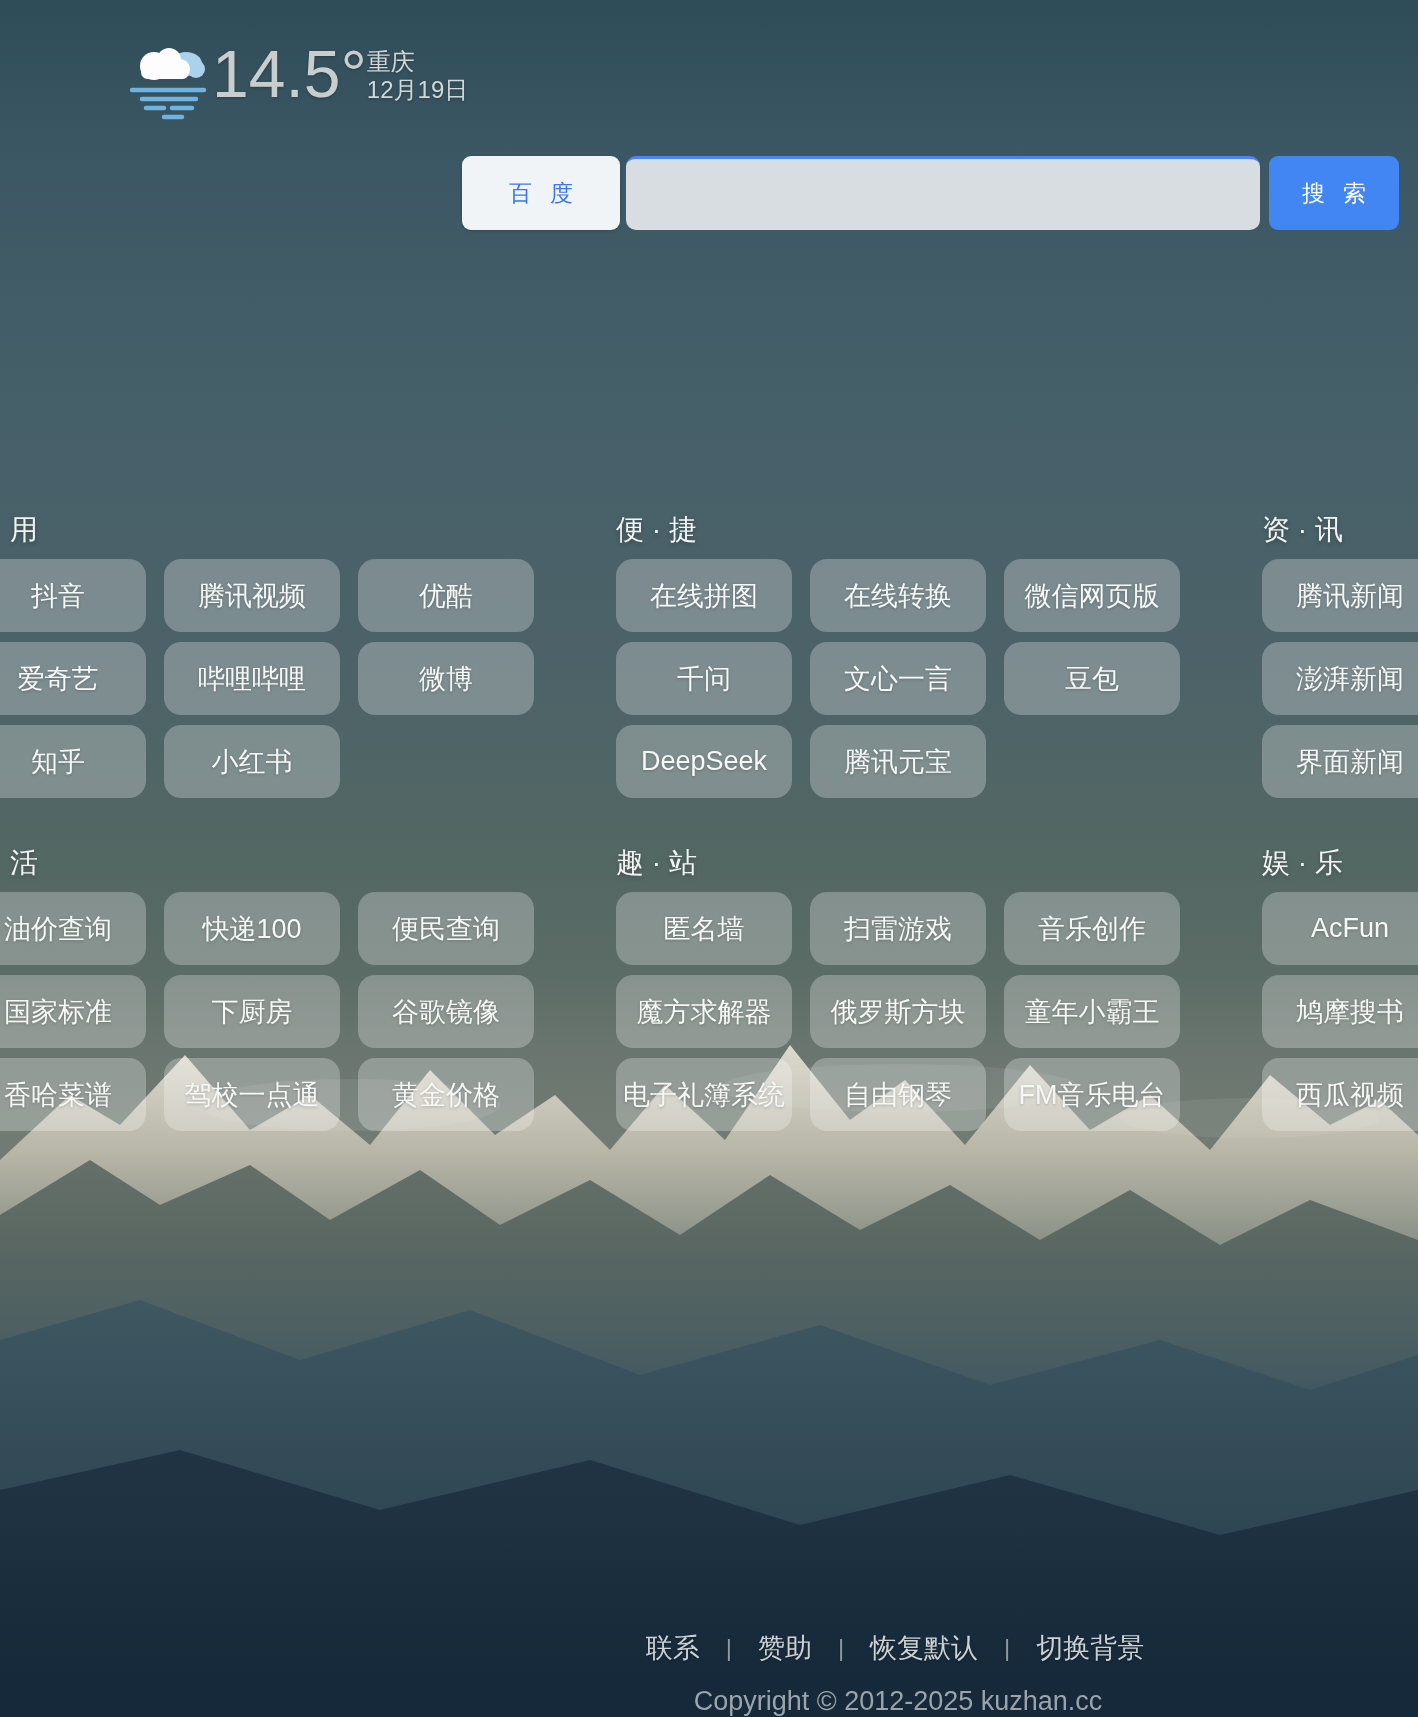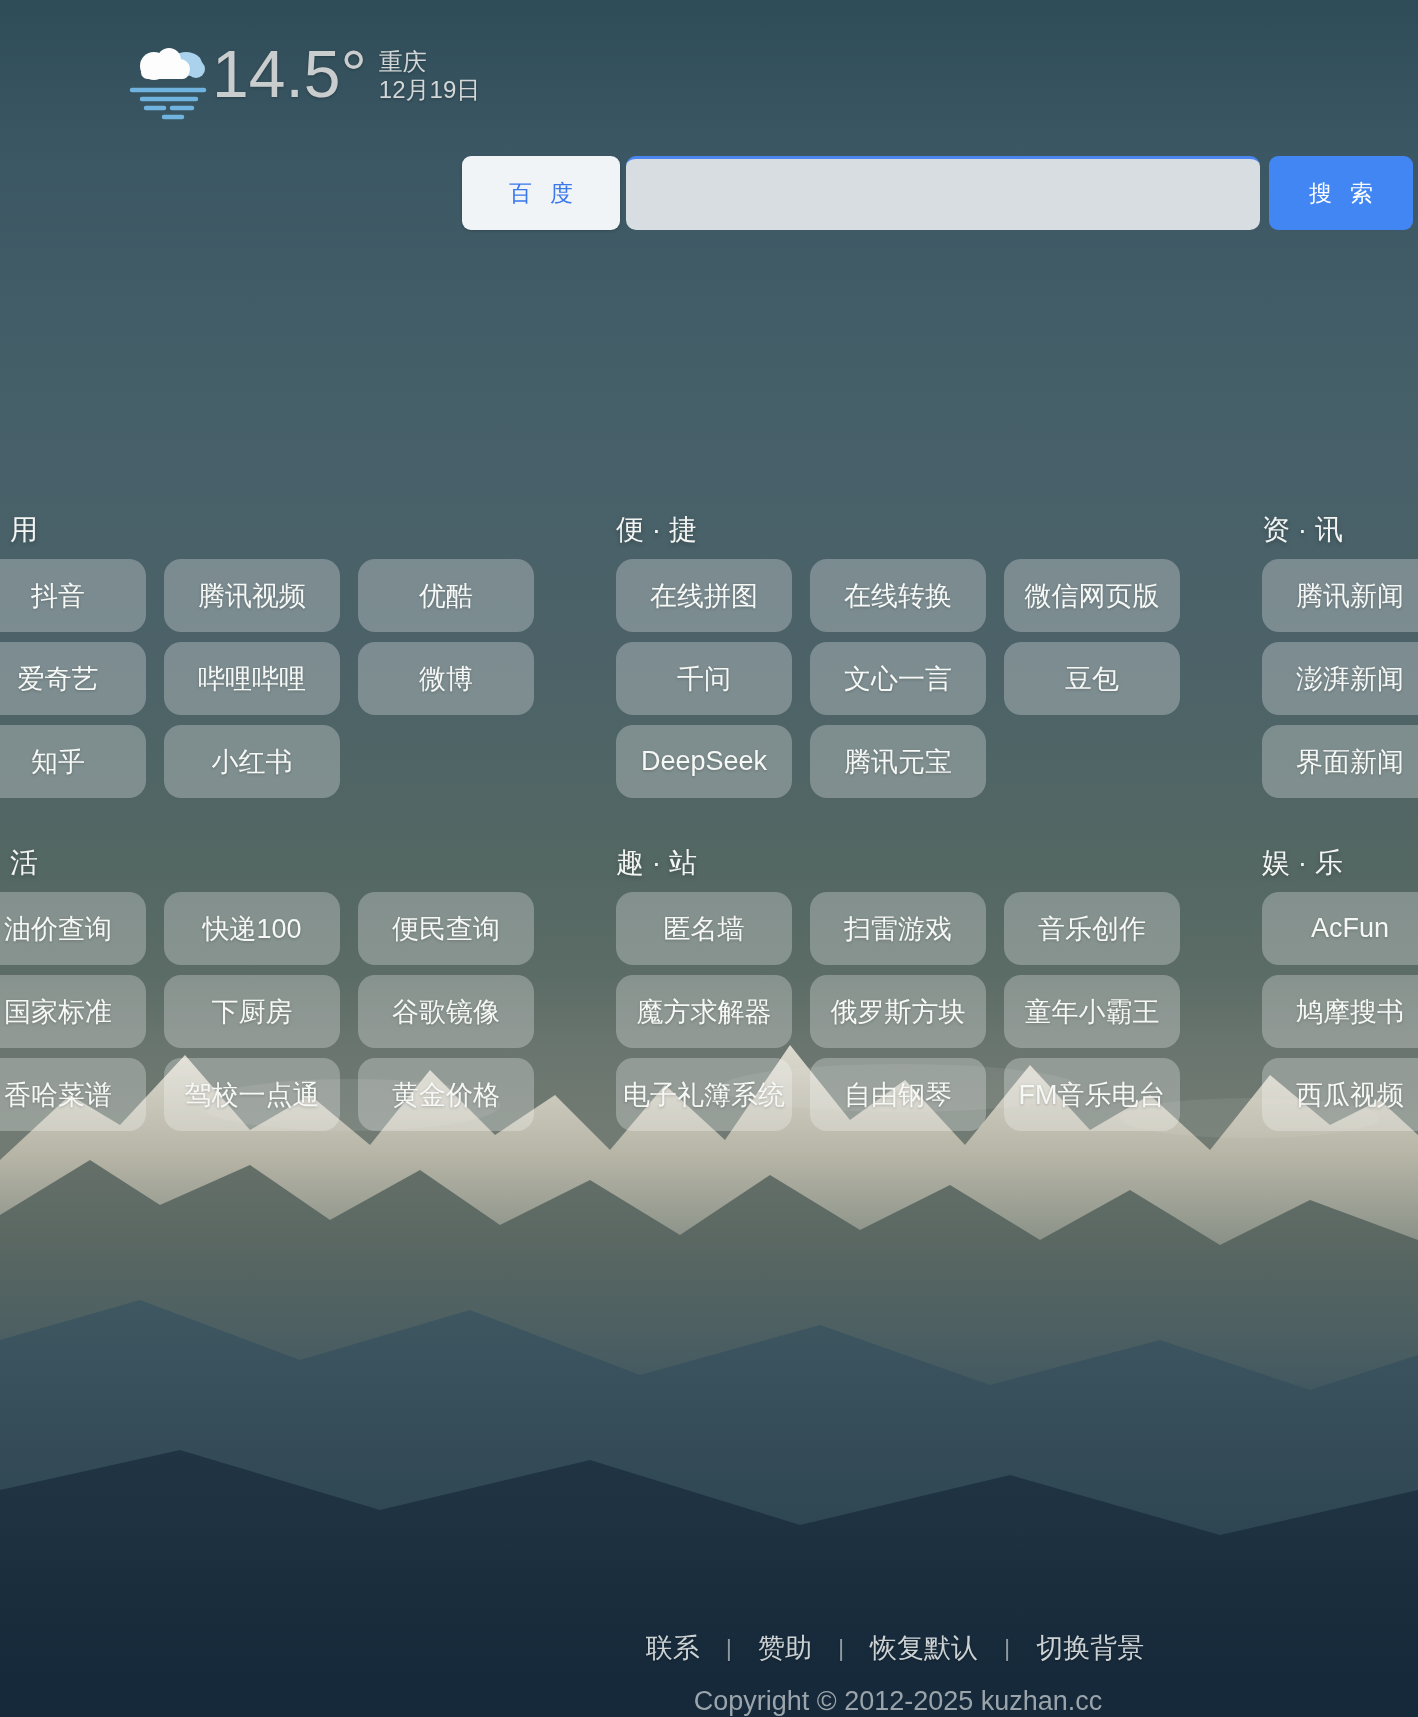--- a/index.html
+++ b/index.html
@@ -10,31 +10,31 @@
       #2e4c58 0%, #3b5763 9%, #455f69 22%, #4c6268 38%,
       #536763 50%, #5c6c66 57%, #6a756f 61%, #717b73 66%, #6f7a74 100%);
   }
   .mountains{position:absolute;left:0;top:1010px;width:1418px;height:707px;display:block;}
 
   
   .weather{position:absolute;left:126px;top:38px;display:flex;align-items:flex-start;cursor:pointer;}
   .wicon{display:block;margin-top:4px;}
   .temp{font-size:66px;font-weight:300;color:#c9cdcd;line-height:72px;
         text-shadow:0 1px 3px rgba(0,0,0,.25);}
-  .loc{margin-left:12px;padding-top:10px;font-size:24px;color:#d3d7d7;line-height:28px;
+  .loc{padding-top:10px;font-size:24px;color:#d3d7d7;line-height:28px;
        text-shadow:0 1px 3px rgba(0,0,0,.25);}
 
   
   .searchbar{position:absolute;left:462px;top:156px;display:flex;align-items:stretch;height:74px;}
   .engine{width:158px;border:none;border-radius:9px;background:#f1f4f6;color:#3a78ec;
           font-size:23px;letter-spacing:18px;text-indent:18px;cursor:pointer;
           font-family:Liberation Mono, monospace;box-shadow:0 1px 3px rgba(0,0,0,.18);}
   .sinput{width:634px;margin-left:6px;border:none;border-top:3px solid #4b86f0;border-radius:10px;
           background:#d8dde1;box-sizing:border-box;font-size:24px;padding:0 18px;color:#333;outline:none;}
-  .go{width:144px;margin-left:9px;border:none;border-radius:9px;background:#4286f4;color:#ffffff;
+  .go{width:130px;margin-left:9px;border:none;border-radius:9px;background:#4286f4;color:#ffffff;
       font-size:23px;letter-spacing:18px;text-indent:18px;cursor:pointer;font-family:inherit;}
 
   
   .grid-area{position:absolute;left:-30px;top:515px;display:flex;gap:82px;}
   .col{width:564px;flex:0 0 auto;}
   .sec-title{height:30px;line-height:30px;font-size:28px;color:#f3f5f3;margin-bottom:14px;
              text-shadow:0 2px 4px rgba(0,0,0,.25);}
   .sec-title.cut{padding-left:40px;}
   .sec.second{margin-top:50px;}
   .btn-grid{display:grid;grid-template-columns:repeat(3,176px);column-gap:18px;row-gap:10px;}

